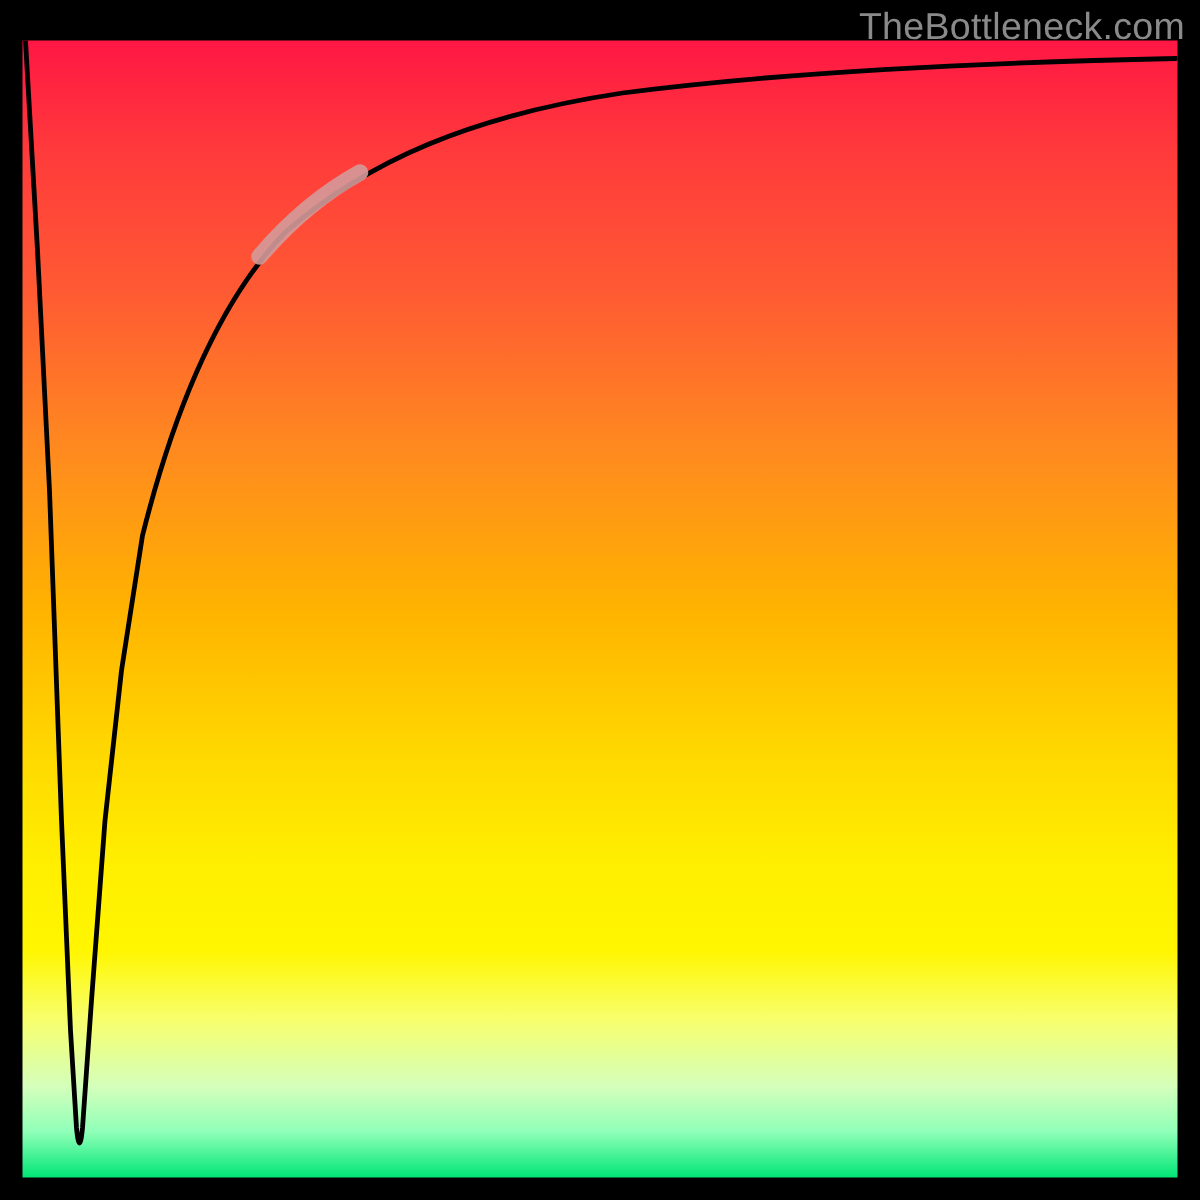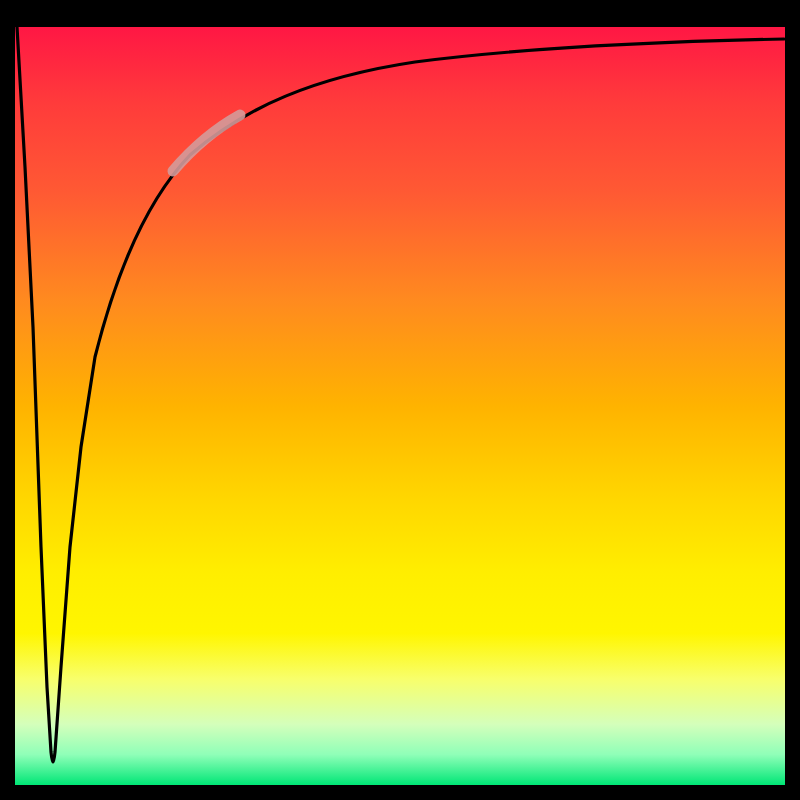--- a/index.html
+++ b/index.html
@@ -79,13 +79,14 @@
          L 80 330
          C 100 250 130 175 175 128
          C 230 80  300 50  400 35
          C 500 22  620 15  769 12" fill="none" stroke="#000" stroke-width="3.2" stroke-linecap="round"></path>
     <path d="M 158 144
          C 175 124 198 103 225 88" fill="none" stroke="#d49a9a" stroke-width="11" stroke-linecap="round" opacity="0.9"></path>
     <path d="M 150 150
          C 170 128 198 103 232 85" fill="none" stroke="#000" stroke-width="3.2" stroke-linecap="round" opacity="0.0"></path>
   </svg>
 
+  <div class="watermark">TheBottleneck.com</div>
 </div>
 
 </body></html>

